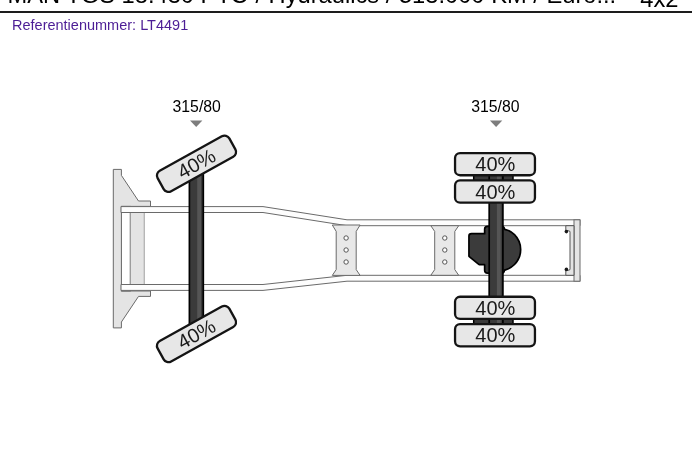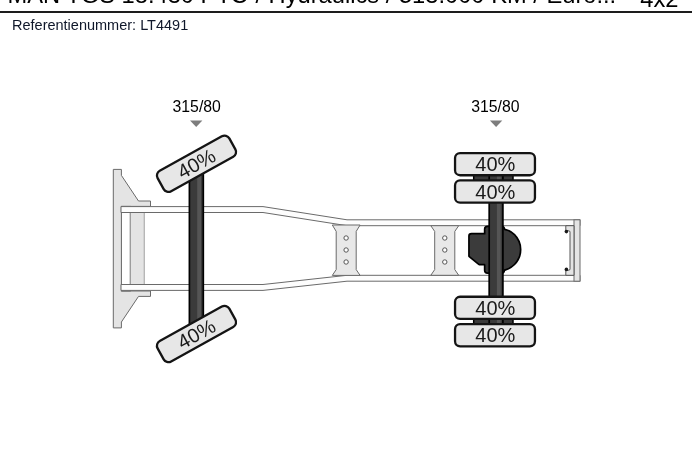--- a/index.html
+++ b/index.html
@@ -8,21 +8,21 @@
 </style>
 </head>
 <body>
 
 <div class="abs" style="left:7.5px;top:-19.4px;font-size:23.7px;line-height:28px;color:#000;white-space:nowrap;">MAN TGS 18.430 PTO / Hydraulics / 513.000 KM / Euro...</div>
 
 <div class="abs" style="right:13.5px;top:-14.9px;font-size:23.7px;line-height:28px;color:#000;">4x2</div>
 
 <div class="abs" style="left:0;top:11.2px;width:692px;height:1.5px;background:#1d1d1d;"></div>
 
-<div class="abs" style="left:12px;top:16.5px;font-size:14.5px;line-height:17px;color:#0f172a;">Referentienummer: LT4491</div>
+<div class="abs" style="left:12px;top:16.5px;font-size:14.5px;line-height:17px;color:#4c1d95;">Referentienummer: LT4491</div>
 
 <svg class="abs" style="left:0;top:0;" width="692" height="460" viewBox="0 0 692 460" xmlns="http://www.w3.org/2000/svg">
 
   <path d="M113.3 169.4 H121.4 V175.4 L138.5 201 H150.5 V206.4 H121.5 V291 H150.5 V296.4 H138.5 L121.4 322 V327.9 H113.3 Z" fill="#e4e4e4" stroke="#6a6a6a" stroke-width="1"></path>
 
   <rect x="121.4" y="206.4" width="8.9" height="84.6" fill="#ffffff" stroke="#6a6a6a" stroke-width="1"></rect>
 
   <rect x="130.3" y="212.5" width="13.9" height="72" fill="#e4e4e4" stroke="#8a8a8a" stroke-width="0.8"></rect>
 
   <path d="M121 206.6 L263 206.6 L347 219.8 L580 219.8 L580 225.7 L347 225.7 L263 212.5 L121 212.5 Z" fill="#fdfdfd" stroke="#6a6a6a" stroke-width="1"></path>

